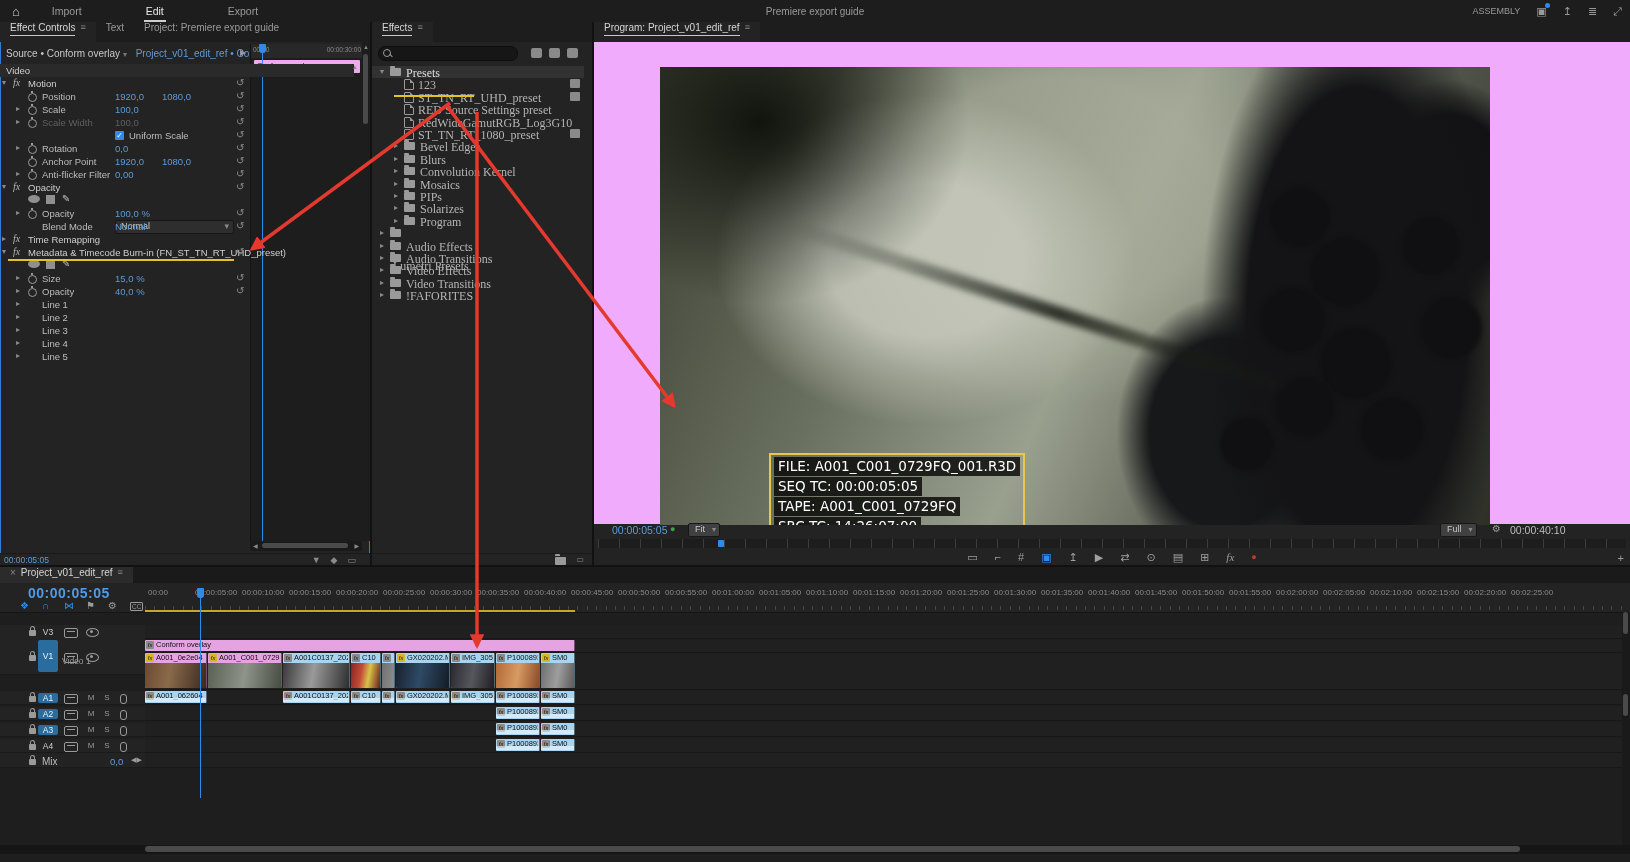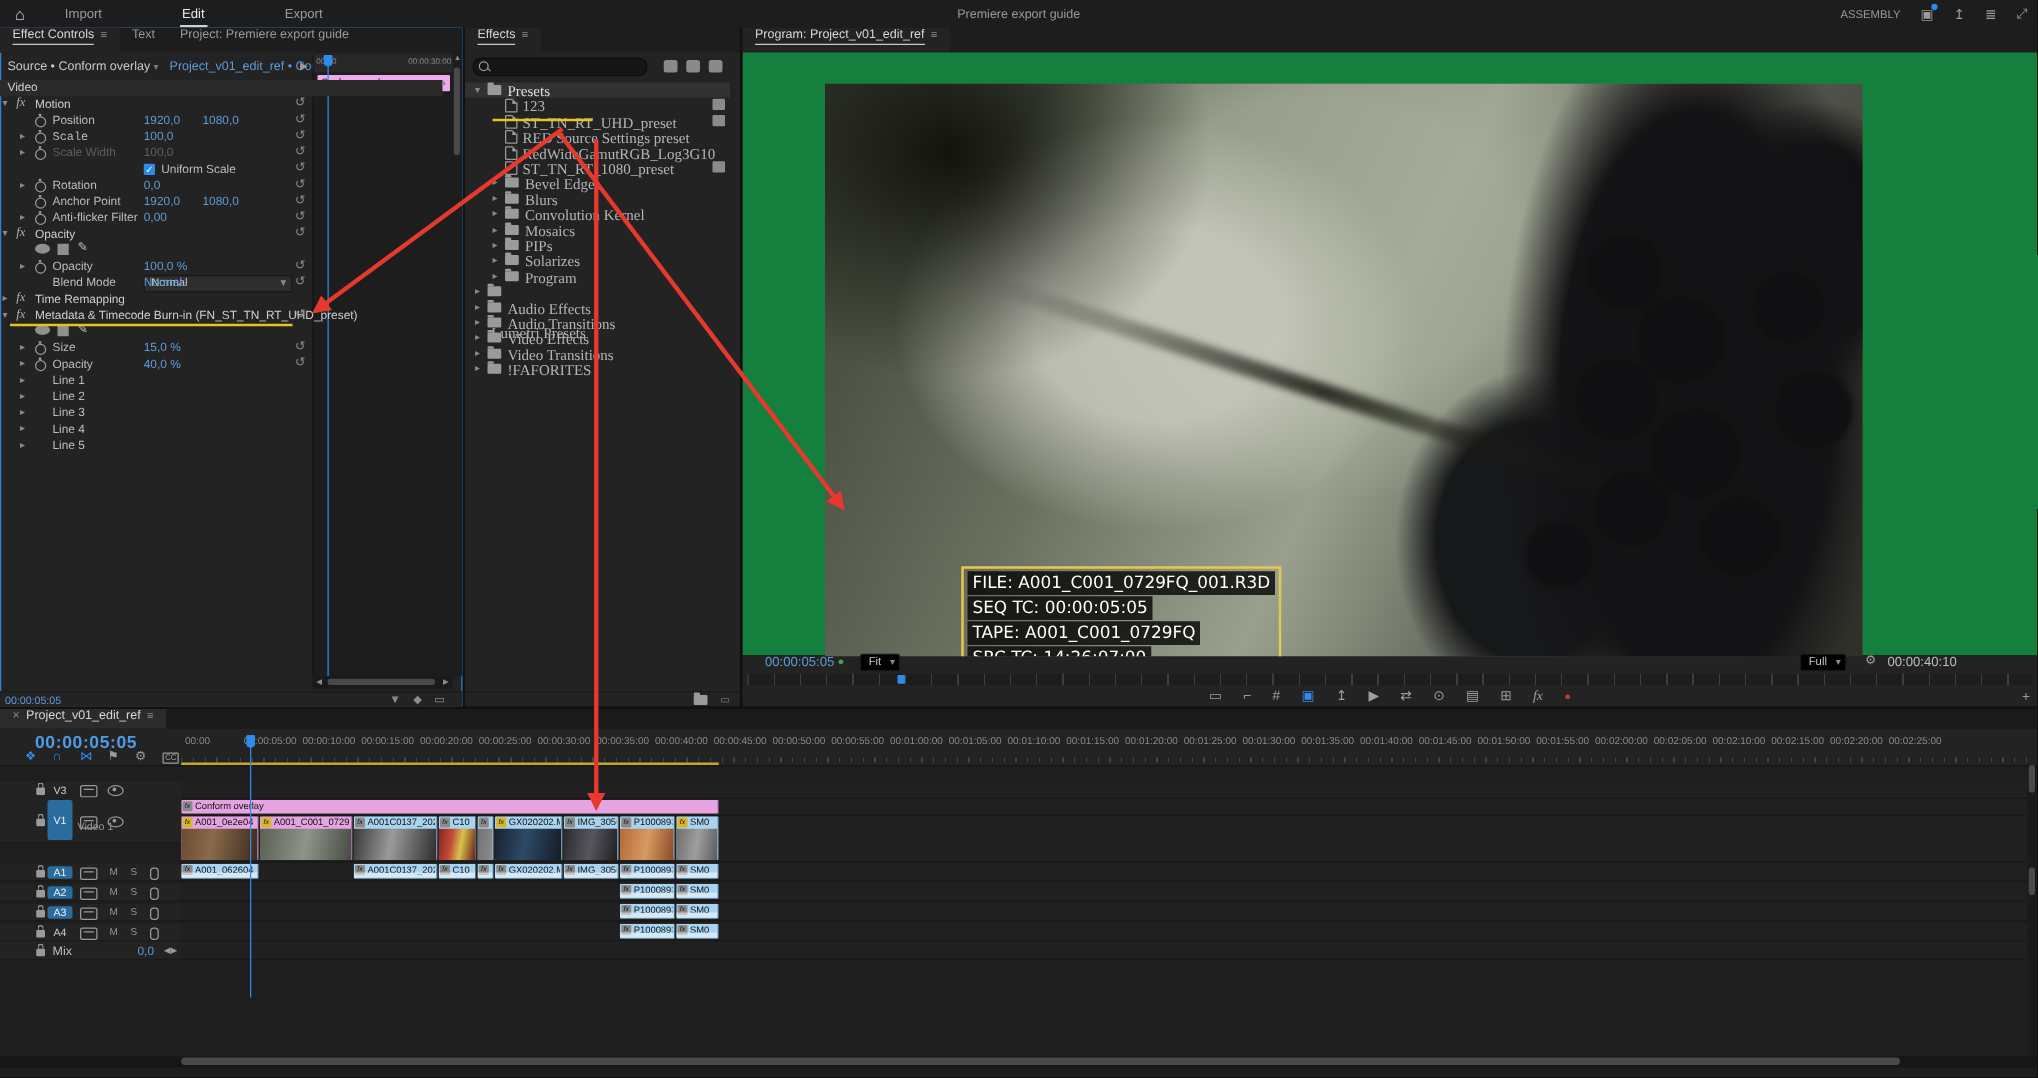--- a/index.html
+++ b/index.html
@@ -75,21 +75,21 @@
   #burnin{position:absolute;left:109px;top:386px;width:246px;border:2px solid #e8c84a;padding:2px 3px;}
   #burnin .bline{display:table;background:rgba(0,0,0,.78);color:#fff;font-family:"DejaVu Sans",sans-serif;
     font-size:13.5px;line-height:17px;padding:1px 4px;margin-bottom:1px;white-space:nowrap;}
   .ctlrow{position:absolute;left:0;top:500px;width:1036px;height:16px;}
   .scrub{position:absolute;left:4px;top:517px;width:1028px;height:9px;background:#1d1d1d;
     background-image:repeating-linear-gradient(90deg,#3d3d3d 0 1px,transparent 1px 21px);}
   .transport{position:absolute;left:0;top:528px;width:1036px;height:15px;display:flex;align-items:center;justify-content:center;gap:17px;}
   .tbtn{color:#9f9f9f;font-size:11px;line-height:13px;}
   .tbtn.act{color:#2d8ceb;}
   .tbtn.rec{color:#c23b31;font-size:9px;}
-  .selbox{background:#000000;border:1px solid #171717;border-radius:2px;font-size:9px;color:#c8c8c8;
+  .selbox{background:#404040;border:1px solid #171717;border-radius:2px;font-size:9px;color:#c8c8c8;
     padding:0 14px 0 6px;height:12px;line-height:11px;position:relative;display:inline-block;}
   .selbox .car{position:absolute;right:3px;top:0;color:#8a8a8a;font-size:8px;}
   
   .trkhdr{position:absolute;left:0;width:145px;background:#232323;border-bottom:1px solid #1a1a1a;}
   .lane-row{position:absolute;left:145px;right:8px;background:#202020;border-bottom:1px solid #181818;}
   .lockic{position:absolute;left:29px;width:7px;height:6px;background:#9a9a9a;border-radius:1px;}
   .lockic::before{content:"";position:absolute;top:-4px;left:1px;width:3px;height:4px;border:1px solid #9a9a9a;border-bottom:none;border-radius:3px 3px 0 0;}
   .tsel{position:absolute;left:38px;width:20px;text-align:center;color:#cfcfcf;font-size:8.5px;border-radius:2px;}
   .tsel.on{background:#2b6c9f;color:#eaf2f8;}
   .patch{position:absolute;left:64px;width:12px;height:8px;border:1px solid #9a9a9a;border-radius:2px;}
@@ -184,21 +184,21 @@
         <div class="ec-row" style="top: 26px;">
           <span class="sw" style="left: 28px;"></span>
           <span class="lab" style="left: 42px;">Position</span>
           <span class="val" style="left: 115px;">1920,0</span>
           <span class="val" style="left: 162px;">1080,0</span>
           <span class="reset">↺</span>
         </div>
         <div class="ec-row" style="top: 39px;">
           <span class="twirl" style="left: 16px;">▸</span>
           <span class="sw" style="left: 28px;"></span>
-          <span class="lab" style="left: 42px; font-family: Liberation Mono, monospace;">Scale</span>
+          <span class="lab" style="left: 42px;">Scale</span>
           <span class="val" style="left: 115px;">100,0</span>
           <span class="reset">↺</span>
         </div>
         <div class="ec-row dis" style="top: 52px;">
           <span class="twirl" style="left: 16px;">▸</span>
           <span class="sw" style="left: 28px;"></span>
           <span class="lab" style="left: 42px;">Scale Width</span>
           <span class="val" style="left: 115px;">100,0</span>
           <span class="reset">↺</span>
         </div>
@@ -434,21 +434,21 @@
     </div>
   </div>
 
   <div class="panel" style="left:594px;top:22px;width:1036px;height:543px;">
     <div class="tabstrip">
       <div class="tab active">
         <span class="tlbl">Program: Project_v01_edit_ref</span>
         <span class="hamb">≡</span>
       </div>
     </div>
-    <div class="abs" style="left:0;top:20px;width:1036px;height:482px;background:#15803d;text-align:right;">
+    <div class="abs" style="left:0;top:20px;width:1036px;height:482px;background:#f0abfc;text-align:right;">
       <div id="vidframe">
         <div class="branch" style="left:120px;top:240px;width:560px;transform:rotate(18deg);"></div>
         <div class="grape" style="left:610px;top:120px;width:60px;height:60px;"></div>
         <div class="grape" style="left:650px;top:170px;width:70px;height:70px;"></div>
         <div class="grape" style="left:600px;top:220px;width:66px;height:66px;"></div>
         <div class="grape" style="left:660px;top:260px;width:72px;height:72px;"></div>
         <div class="grape" style="left:615px;top:310px;width:60px;height:60px;"></div>
         <div class="grape" style="left:700px;top:330px;width:64px;height:64px;"></div>
         <div class="grape" style="left:560px;top:350px;width:54px;height:54px;"></div>
         <div class="grape" style="left:742px;top:150px;width:58px;height:58px;"></div>

